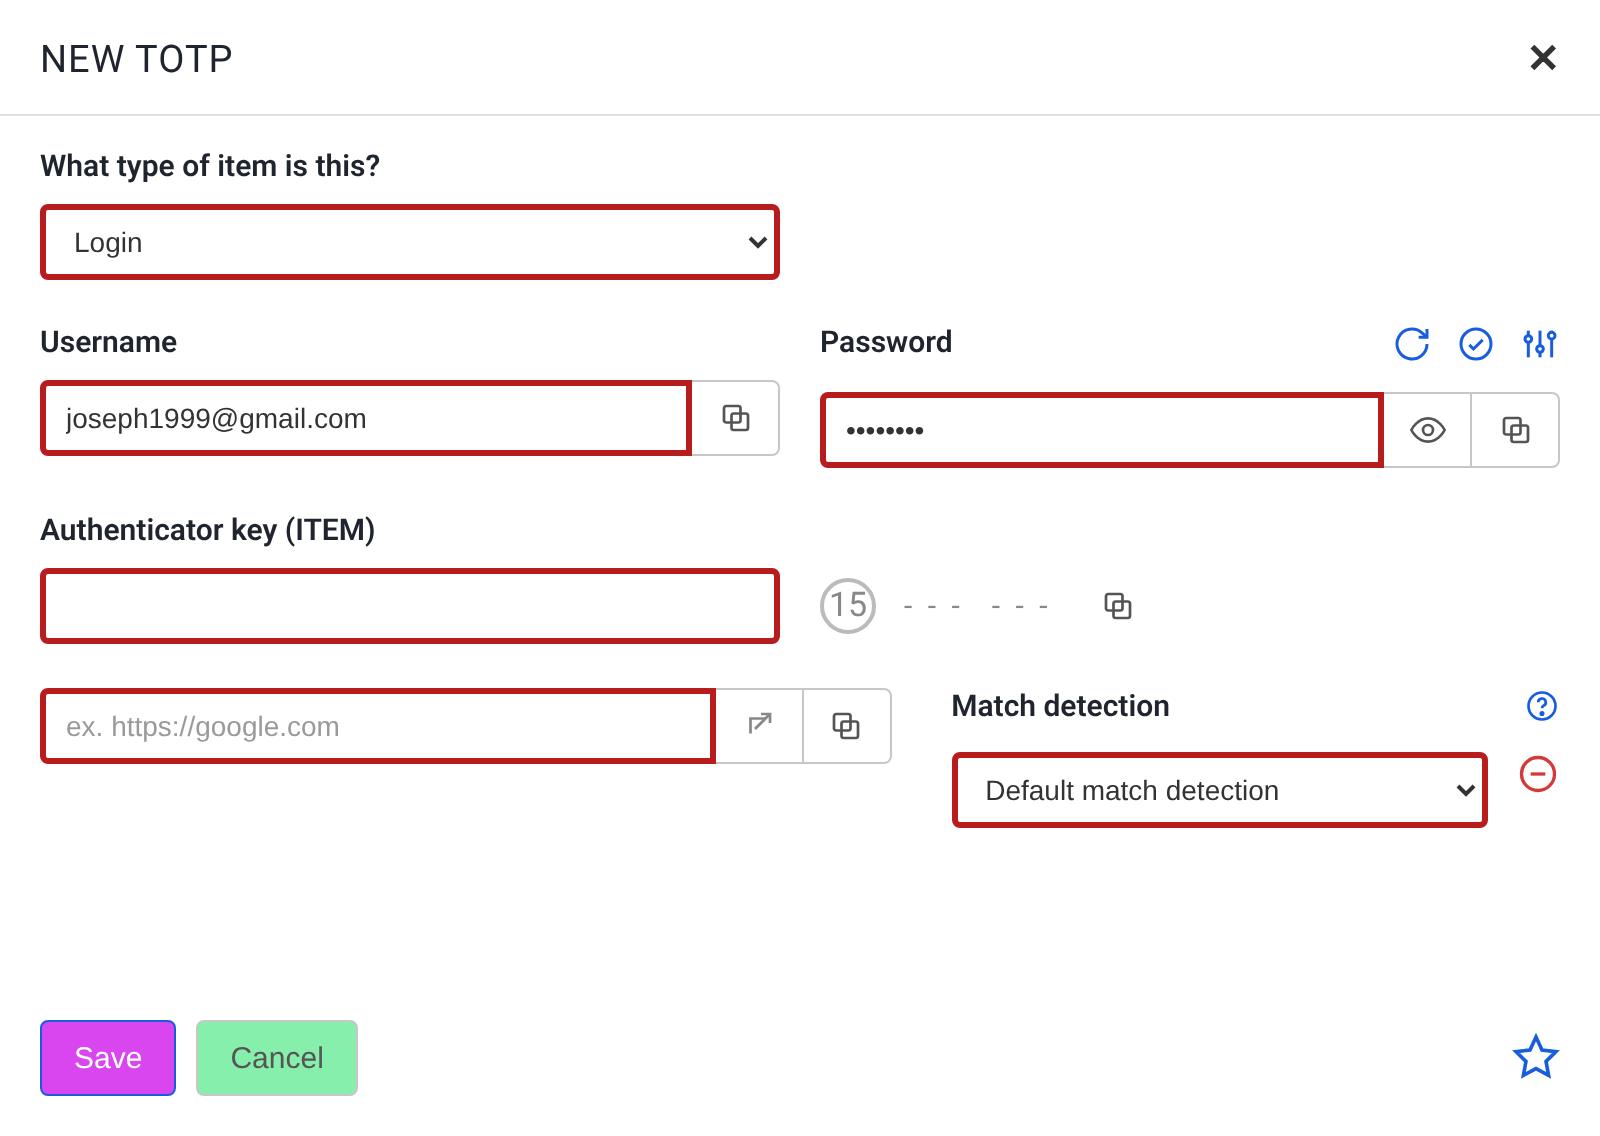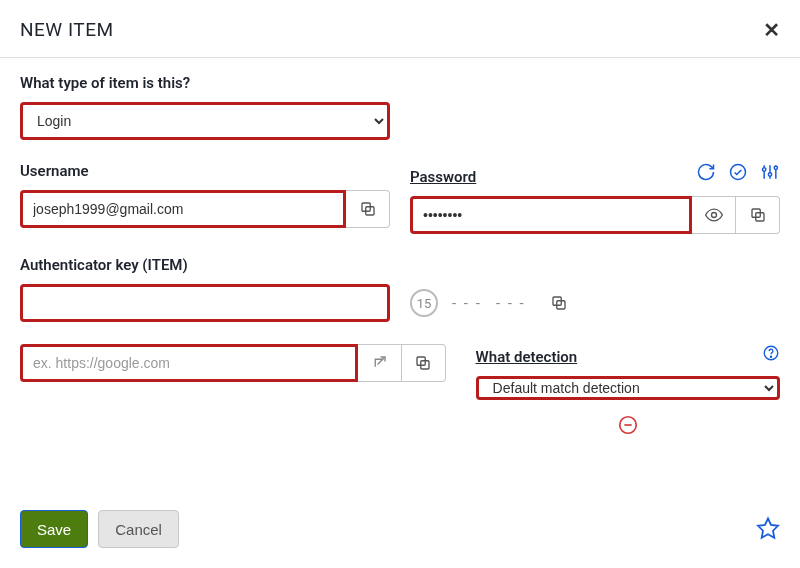--- a/index.html
+++ b/index.html
@@ -82,38 +82,37 @@
       justify-content: center;
       cursor: pointer;
       flex-shrink: 0;
     }
     .icon-btn + .icon-btn { border-left: none; }
     .input-btn-row .icon-btn { border-left: none; }
     .input-btn-row .icon-btn:last-child { border-top-right-radius: 4px; border-bottom-right-radius: 4px; }
     .label-row {
       display: flex;
       justify-content: space-between;
-      align-items: flex-end;
+      align-items: flex-start;
       margin-bottom: 10px;
-      text-decoration: underline;
     }
     .action-icons { display: flex; gap: 12px; align-items: center; }
     .action-icons svg { cursor: pointer; }
     .totp-side {
       display: flex;
       align-items: center;
       gap: 14px;
       height: 38px;
     }
     .totp-timer {
       width: 28px; height: 28px;
       border: 2px solid #bbb;
       border-radius: 50%;
       display: flex; align-items:center; justify-content:center;
-      font-size: 13px; color: #888;
+      font-size: 17px; color: #888;
       flex-shrink: 0;
     }
     .totp-code { color: #888; font-size: 15px; letter-spacing: 2px; }
     .totp-copy {
       width: 38px; height: 38px;
       display:flex; align-items:center; justify-content:center;
       cursor:pointer;
     }
     .uri-row { display: flex; gap: 0; }
     .uri-row input { border-top-right-radius: 0; border-bottom-right-radius: 0; flex:1;}
@@ -122,49 +121,49 @@
     .uri-row .icon-btn:last-of-type { border-top-right-radius: 4px; border-bottom-right-radius: 4px; }
     input::placeholder { color: #9a9a9a; }
     .btn {
       height: 38px;
       padding: 0 16px;
       border-radius: 4px;
       font-size: 15px;
       cursor: pointer;
       border: 1px solid transparent;
     }
-    .btn-primary { background: #4d7c0f; color: #fff; border-color: #175ddc; font-weight: 500;}
-    .btn-secondary { background: #e5e5e5; color: #555; border: 1px solid #c7c7c7; }
+    .btn-primary { background: #d946ef; color: #fff; border-color: #175ddc; font-weight: 500;}
+    .btn-secondary { background: #86efac; color: #555; border: 1px solid #c7c7c7; }
     .star-btn {
       margin-left: auto;
       background: none; border: none; cursor: pointer;
       color: #175ddc;
     }
-    .match-row { display:flex; align-items:center; gap: 14px; flex-direction: column; }
+    .match-row { display:flex; gap: 14px; }
     .match-row select { flex:1; }
     .remove-circle { color:#d63939; cursor:pointer; flex-shrink:0;}
     .help-circle { color:#175ddc; cursor:pointer; }
     .two-col-md {
       display: grid;
       grid-template-columns: 1fr 1fr;
       gap: 20px;
     }
     .row-uri-match {
       display: grid;
       grid-template-columns: 56% 1fr;
       gap: 30px;
       align-items: start;
     }
   </style>
 </head>
 <body>
 
 <div class="modal">
   <div class="modal-header">
-    <div class="modal-title">NEW ITEM</div>
+    <div class="modal-title">NEW TOTP</div>
     <button class="close-btn">✕</button>
   </div>
 
   <div class="modal-body">
 
     <div class="field-group">
       <label class="field-label">What type of item is this?</label>
       <select style="max-width:370px;">
         <option>Login</option>
       </select>
@@ -266,21 +265,21 @@
           <button class="icon-btn" title="Copy">
             <svg width="18" height="18" viewBox="0 0 24 24" fill="none" stroke="#555" stroke-width="1.8">
                 <rect x="9" y="9" width="11" height="11" rx="1.5"></rect>
                 <rect x="4" y="4" width="11" height="11" rx="1.5"></rect>
               </svg>
           </button>
         </div>
       </div>
       <div>
         <div class="label-row">
-          <label class="field-label" style="margin-bottom:0">What detection</label>
+          <label class="field-label" style="margin-bottom:0">Match detection</label>
           <span class="help-circle">
             <svg width="18" height="18" viewBox="0 0 24 24" fill="none" stroke="#175ddc" stroke-width="1.8">
                 <circle cx="12" cy="12" r="9"></circle>
                 <path d="M9.5 9.5a2.5 2.5 0 1 1 3.5 2.3c-.8.4-1 1-1 1.7"></path>
                 <circle cx="12" cy="17" r="0.8" fill="#175ddc"></circle>
               </svg>
           </span>
         </div>
         <div class="match-row">
           <select>

